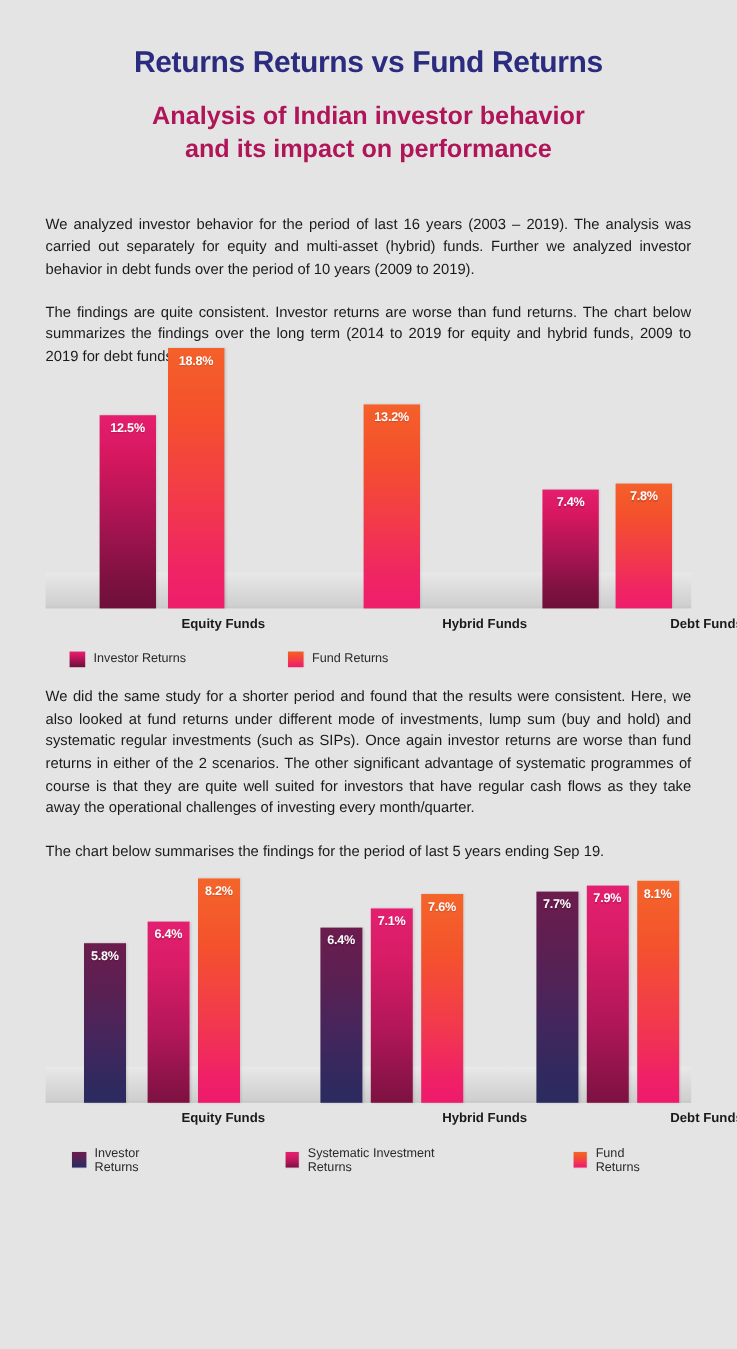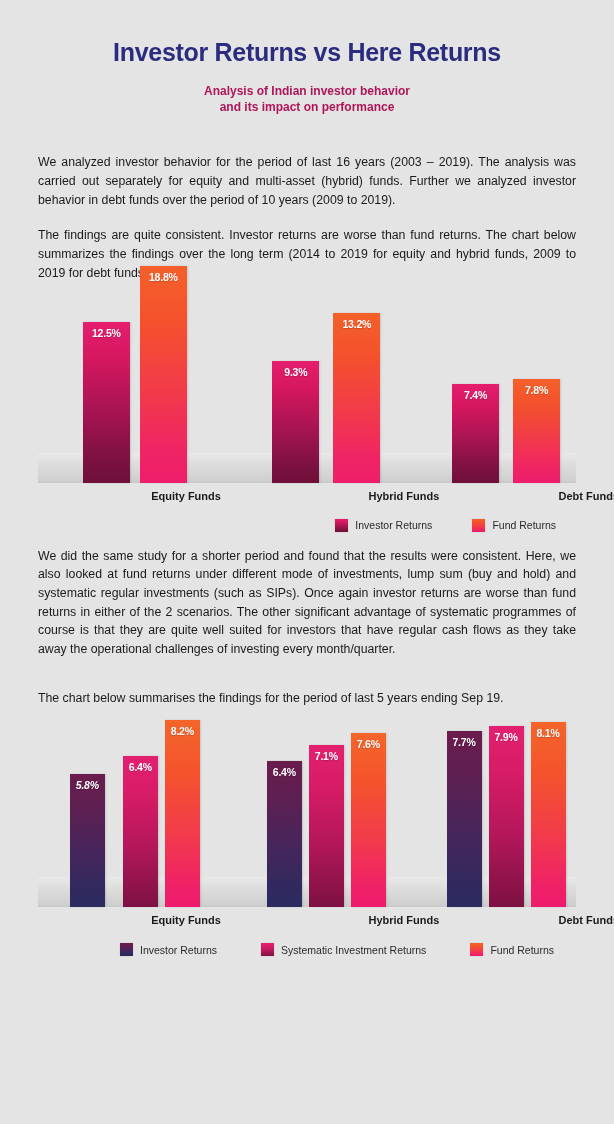--- a/index.html
+++ b/index.html
@@ -27,39 +27,39 @@
     text-align: center;
     font-size: 25px;
     font-weight: bold;
     color: #2b2b7f;
     letter-spacing: -0.3px;
     padding-top: 22px;
     line-height: 1.1;
   }
   .subtitle {
     text-align: center;
-    font-size: 12px;
+    font-size: 21px;
     font-weight: bold;
     color: #b01559;
     line-height: 1.35;
     margin-top: 14px;
   }
 
   
   .para {
     margin: 0 38px;
     font-size: 12.3px;
     line-height: 1.52;
     text-align: justify;
     color: #1a1a1a;
   }
   .para.p1 { margin-top: 38px; }
   .para.p2 { margin-top: 17px; }
   .para.p3 { margin-top: 22px; }
-  .para.p4 { margin-top: 30px; }
+  .para.p4 { margin-top: 17px; }
 
   
   .chart {
     position: relative;
     margin: 0 38px;
     height: 230px;
   }
   .chart.chart1 { margin-top: 12px; }
   .chart.chart2 { margin-top: 12px; }
 
@@ -128,23 +128,24 @@
     text-align: right;
     font-size: 11px;
     font-weight: bold;
     color: #1a1a1a;
     top: 5px;
   }
 
   
   .legend {
     display: flex;
-    justify-content: flex-end;
+    justify-content: flex-start;
     align-items: center;
     margin-top: 10px;
+    gap: 45px;
   }
   .legend.wide .lg-item { margin: 0 22px; }
   .lg-item {
     display: flex;
     align-items: center;
     margin: 0 20px;
   }
   .swatch {
     width: 13px;
     height: 13px;
@@ -155,21 +156,21 @@
   .lg-label {
     font-size: 10.5px;
     color: #2a2a2a;
   }
 </style>
 </head>
 <body>
 
 <div class="page">
 
-  <h1 class="title">Investor Returns vs Here Returns</h1>
+  <h1 class="title">Returns Returns vs Fund Returns</h1>
   <div class="subtitle">
     <div>Analysis of Indian investor behavior</div>
     <div>and its impact on performance</div>
   </div>
 
   <p class="para p1">We analyzed investor behavior for the period of last 16 years (2003 – 2019). The analysis was carried out separately for equity and multi-asset (hybrid) funds. Further we analyzed investor behavior in debt funds over the period of 10 years (2009 to 2019).</p>
   <p class="para p2">The findings are quite consistent. Investor returns are worse than fund returns. The chart below summarizes the findings over the long term (2014 to 2019 for equity and hybrid funds, 2009 to 2019 for debt funds):</p>
 
   <div class="chart chart1">
     <div class="plot">
@@ -179,23 +180,20 @@
         <div class="group" style="left:2%;width:32%;">
           <div class="bar fill-investor2" style="width:47px;height:161px;margin-right:10px;">
             <span class="val">12.5%</span>
           </div>
           <div class="bar fill-fund2" style="width:47px;height:217px;padding-left:28px;">
             <span class="val">18.8%</span>
           </div>
         </div>
 
         <div class="group" style="left:32.6%;width:42%;">
-          <div class="bar fill-investor2" style="width:47px;height:122px;margin-right:14px;">
-            <span class="val">9.3%</span>
-          </div>
           <div class="bar fill-fund2" style="width:47px;height:170px;">
             <span class="val">13.2%</span>
           </div>
         </div>
 
         <div class="group" style="left:66%;width:42%;">
           <div class="bar fill-investor2" style="width:47px;height:99px;margin-right:14px;">
             <span class="val">7.4%</span>
           </div>
           <div class="bar fill-fund2" style="width:47px;height:104px;">
@@ -226,21 +224,21 @@
 
   <p class="para p3">We did the same study for a shorter period and found that the results were consistent. Here, we also looked at fund returns under different mode of investments, lump sum (buy and hold) and systematic regular investments (such as SIPs). Once again investor returns are worse than fund returns in either of the 2 scenarios. The other significant advantage of systematic programmes of course is that they are quite well suited for investors that have regular cash flows as they take away the operational challenges of investing every month/quarter.</p>
   <p class="para p4">The chart below summarises the findings for the period of last 5 years ending Sep 19.</p>
 
   <div class="chart chart2">
     <div class="plot">
       <div class="floor"></div>
       <div class="bars">
 
         <div class="group" style="left:2%;width:32%;">
-          <div class="bar fill-investor3" style="width:35px;height:133px;margin-right:18px;font-style:italic;">
+          <div class="bar fill-investor3" style="width:35px;height:133px;margin-right:18px;">
             <span class="val">5.8%</span>
           </div>
           <div class="bar fill-sip3" style="width:35px;height:151px;margin-right:7px;">
             <span class="val">6.4%</span>
           </div>
           <div class="bar fill-fund3" style="width:35px;height:187px;">
             <span class="val">8.2%</span>
           </div>
         </div>
 

